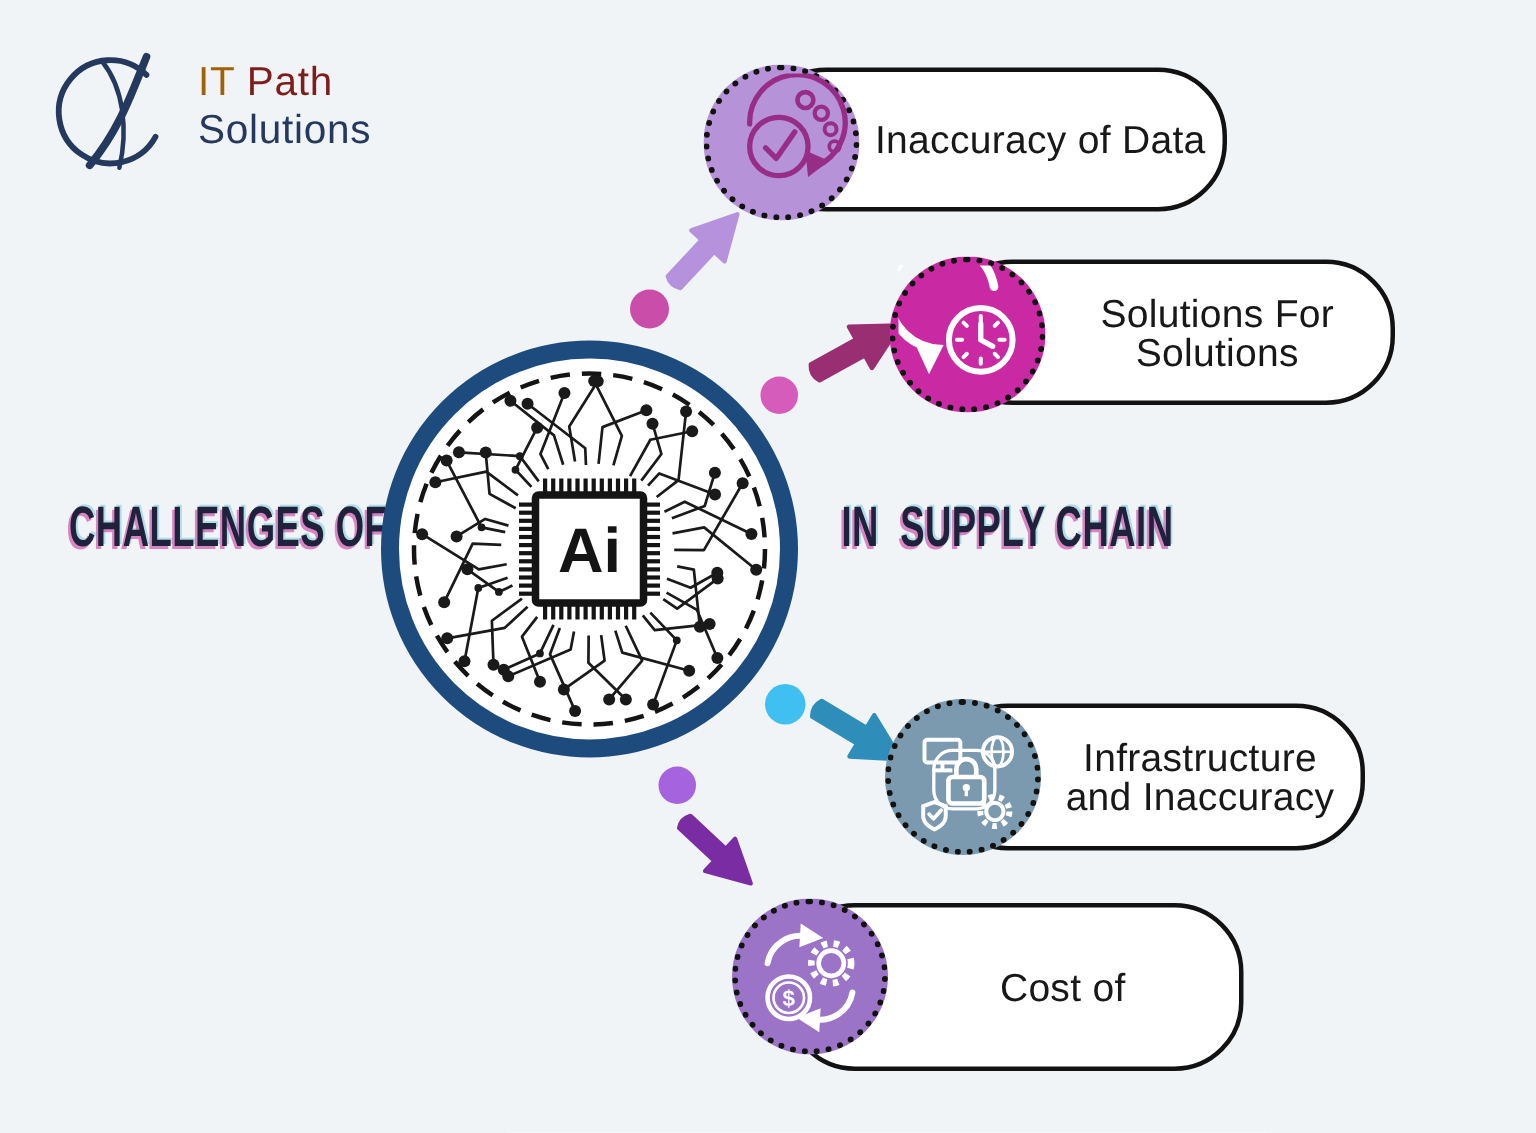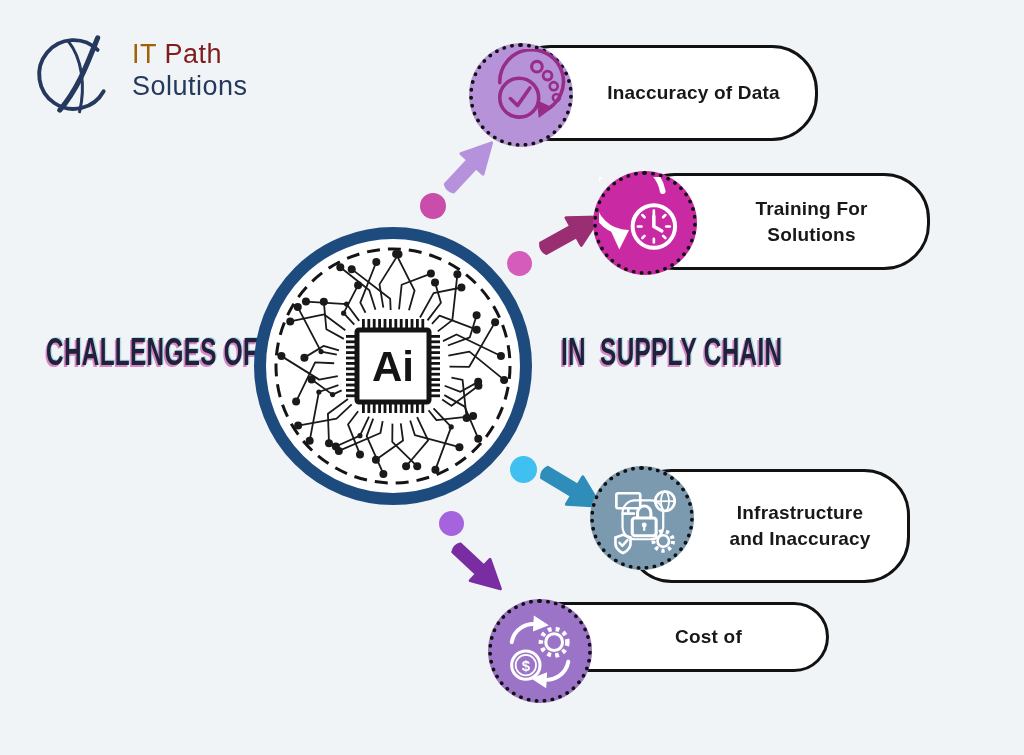--- a/index.html
+++ b/index.html
@@ -17,36 +17,36 @@
     text-shadow:-2.5px 2px 0 rgba(196,42,154,.55), 2px -1.5px 0 rgba(125,202,220,.55);}
   .title-left{left:46px;}
   .title-right{left:561px;}
 
   
   .center-graphic{position:absolute;left:253px;top:226px;width:280px;height:280px;z-index:4;}
 
   
   .pill{position:absolute;background:#ffffff;border:3.5px solid #121212;border-radius:46px;
     display:flex;align-items:center;justify-content:center;z-index:2;box-sizing:border-box;}
-  .pill-label{text-align:center;font-size:19px;font-weight:700;color:#181818;line-height:26px;letter-spacing:.2px;}
+  .pill-label{text-align:center;font-size:26px;font-weight:400;color:#181818;line-height:26px;letter-spacing:.2px;}
   .icon-circle{position:absolute;width:104px;height:104px;border-radius:50%;border:4px dotted #121212;
     box-sizing:border-box;z-index:5;display:flex;align-items:center;justify-content:center;}
   .icon-circle svg{width:92px;height:92px;}
 
   
   .conn-arrow{position:absolute;width:100px;height:60px;z-index:3;}
   .conn-dot{position:absolute;border-radius:50%;z-index:3;}
 
   .pill-1{left:505px;top:45px;width:313px;height:96px;padding-left:64px;}
   .circ-1{left:469px;top:43px;}
   .pill-2{left:629px;top:173px;width:301px;height:97px;padding-left:64px;}
   .circ-2{left:593px;top:171px;}
-  .pill-3{left:626px;top:469px;width:284px;height:114px;padding-left:64px;}
+  .pill-3{left:626px;top:469px;width:284px;height:98px;padding-left:64px;}
   .circ-3{left:590px;top:466px;}
-  .pill-4{left:524px;top:602px;width:305px;height:70px;padding-left:64px;}
+  .pill-4{left:524px;top:602px;width:305px;height:112px;padding-left:64px;}
   .circ-4{left:488px;top:599px;}
 
   .arrow-1{left:420px;top:136px;transform:rotate(-47deg) scale(.72);}
   .arrow-2{left:521px;top:203px;transform:rotate(-29deg) scale(.75);}
   .arrow-3{left:522px;top:459px;transform:rotate(31deg) scale(.76);}
   .arrow-4{left:428px;top:538px;transform:rotate(43deg) scale(.70);}
 
   .dot-1{left:420px;top:193px;width:26px;height:26px;}
   .dot-2{left:507px;top:251px;width:25px;height:25px;}
   .dot-3{left:510px;top:456px;width:27px;height:27px;}
@@ -233,21 +233,21 @@
       <polygon points="72,78 88,66 70,58" fill="currentColor"></polygon>
       <circle cx="70" cy="20" r="6" fill="none" stroke="currentColor" stroke-width="3.5"></circle>
       <circle cx="82" cy="30" r="5" fill="none" stroke="currentColor" stroke-width="3.2"></circle>
       <circle cx="89" cy="42" r="4.5" fill="none" stroke="currentColor" stroke-width="3"></circle>
       <circle cx="92" cy="55" r="4" fill="none" stroke="currentColor" stroke-width="2.8"></circle>
     </svg>
   </div>
 
   <div class="pill pill-2" style="border-color: rgb(18, 18, 18);">
     <div class="pill-label">
-      <div>Training For</div>
+      <div>Solutions For</div>
       <div>Solutions</div>
     </div>
   </div>
   <div class="icon-circle circ-2" style="background-color: rgb(201, 42, 164);">
     <svg viewBox="0 0 104 104" style="color: rgb(255, 255, 255);">
       <circle cx="62" cy="56" r="24" fill="none" stroke="currentColor" stroke-width="4.5"></circle>
       <g stroke="currentColor" stroke-width="3" stroke-linecap="round">
         <line x1="62" y1="38" x2="62" y2="42"></line>
           <line x1="62" y1="70" x2="62" y2="74"></line>
         <line x1="44" y1="56" x2="48" y2="56"></line>

